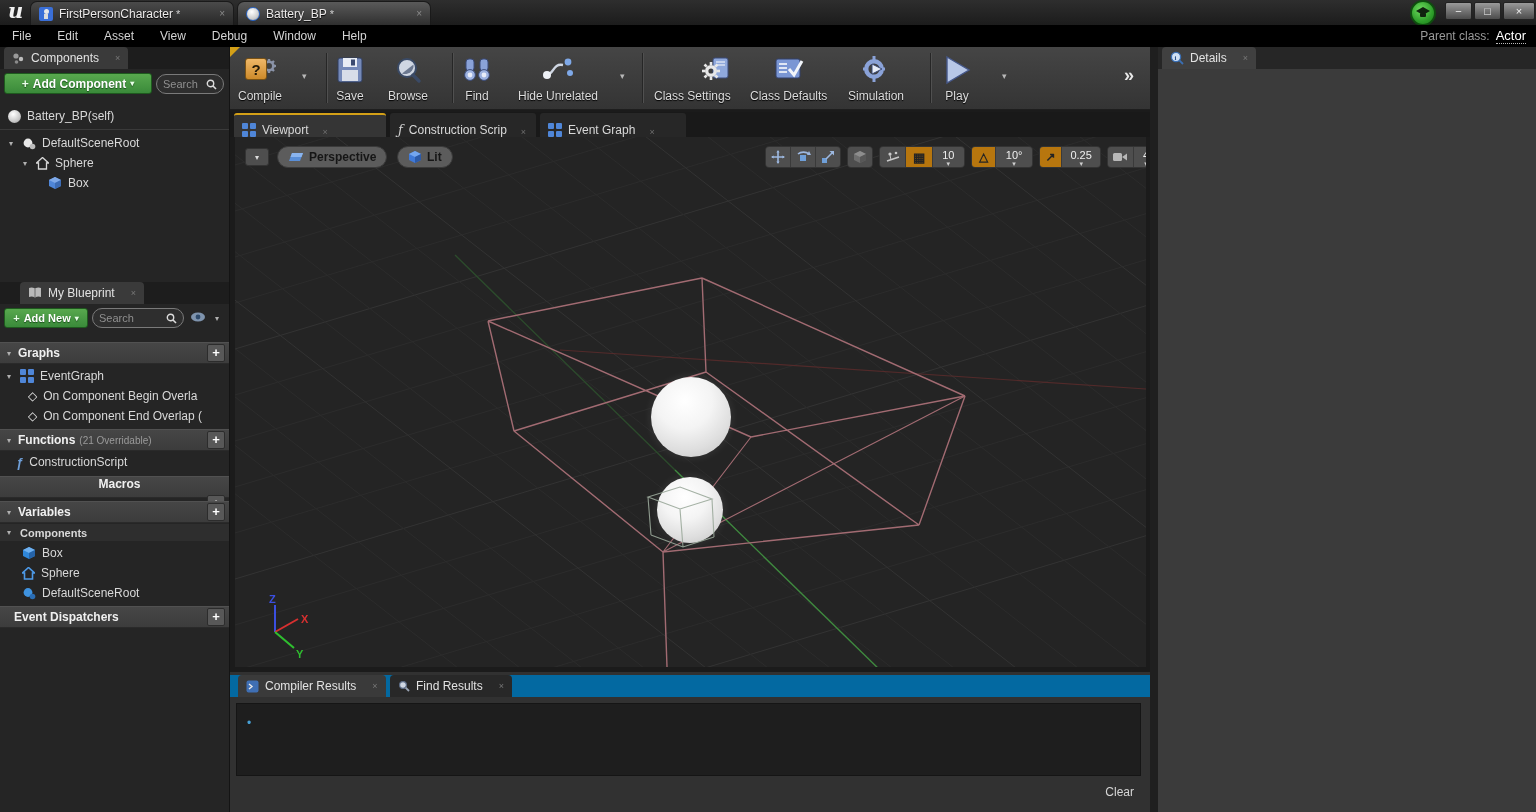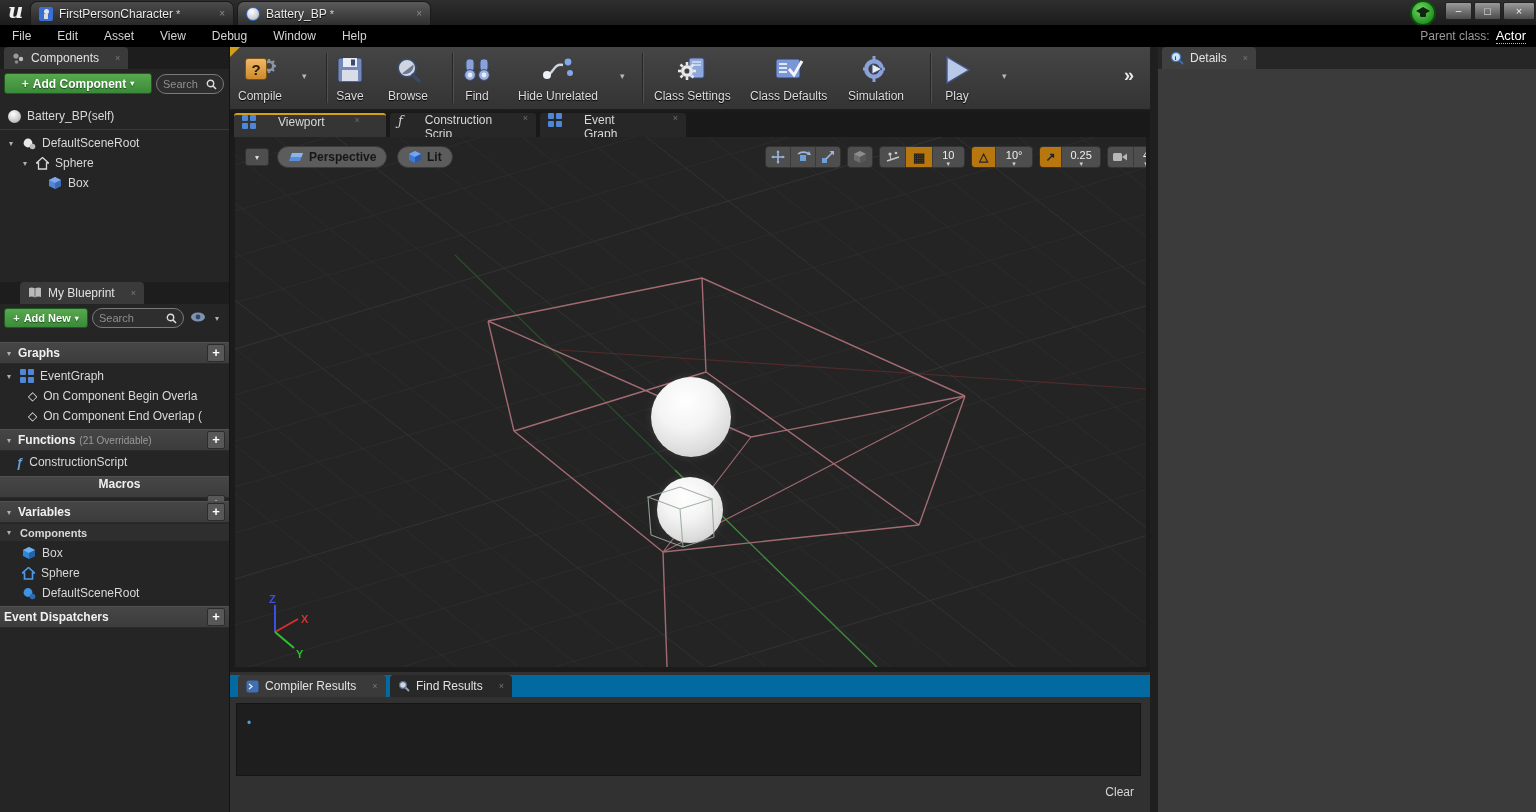--- a/index.html
+++ b/index.html
@@ -78,21 +78,21 @@
   #corner-flag { position:absolute; left:0; top:0; width:0; height:0;
     border-left:10px solid #d4a017; border-bottom:10px solid transparent; }
   .tbtn { position:absolute; top:6px; display:flex; flex-direction:column; align-items:center; gap:2px; }
   .tbtn .ic { height:34px; display:flex; align-items:center; justify-content:center; }
   .tbtn .lbl { color:#dcdcdc; font-size:12px; text-shadow:0 1px 1px #000; white-space:nowrap; }
   .tb-caret { position:absolute; top:24px; color:#b8b8b8; font-size:9px; }
   .tb-div { position:absolute; top:6px; width:1px; height:50px; background:#262626; box-shadow:1px 0 0 #505050; }
   #tb-more { position:absolute; left:894px; top:18px; color:#e8e8e8; font-size:18px; font-weight:bold; }
 
   #doc-tabs { position:absolute; left:0; top:65px; width:920px; height:25px; background:#191919; }
-  .doctab { position:absolute; top:1px; height:24px; display:flex; align-items:flex-start; gap:22px; padding:0 8px;
+  .doctab { position:absolute; top:1px; height:24px; display:flex; align-items:flex-end; gap:6px; padding:0 8px;
     background:#272727; border-radius:3px 3px 0 0; }
   .doctab.active { background:#353535; border-top:2px solid #d4a017; }
   .doctab .lbl { color:#d8d8d8; font-size:12px; }
   .doctab .x { color:#6e6e6e; font-size:9px; margin-left:8px; }
   .sq4 { width:14px; height:14px; display:grid; grid-template-columns:6px 6px; grid-template-rows:6px 6px; gap:2px; }
   .sq4 i { background:#4f86d8; border-radius:1px; }
 
   
   #viewport { position:absolute; left:5px; top:90px; width:911px; height:530px; background:#242424; overflow:hidden; }
   #vp-svg, #vp-over { position:absolute; left:0; top:0; }
@@ -334,21 +334,21 @@
     <span class="lbl">Sphere</span>
   </div>
   <div class="row" style="top:536px; padding-left:22px;">
     <svg width="14" height="13" viewBox="0 0 14 13">
       <circle cx="6" cy="5.5" r="4.4" fill="#3f93e0"></circle>
         <circle cx="10.5" cy="9.5" r="2.8" fill="#2a6db4"></circle>
     </svg>
     <span class="lbl">DefaultSceneRoot</span>
   </div>
   <div class="hdr" style="top:559px;">
-    <span class="lbl" style="">Event Dispatchers</span>
+    <span class="lbl" style="margin-left:10px;">Event Dispatchers</span>
     <span class="plusbtn">+</span>
   </div>
 </div>
 
 <div id="main">
 
   <div id="main-toolbar">
     <div id="corner-flag"></div>
 
     <div class="tbtn" style="left:8px;">
@@ -409,21 +409,21 @@
           <circle cx="6" cy="19" r="4" fill="#eef1f6"></circle>
           <circle cx="27" cy="6" r="3.4" fill="#7fa9e8"></circle>
           <circle cx="29" cy="17" r="3" fill="#7fa9e8"></circle>
         </svg>
       </span>
       <span class="lbl">Hide Unrelated</span>
     </div>
     <span class="tb-caret" style="left:390px;">▾</span>
     <div class="tb-div" style="left:412px;"></div>
 
-    <div class="tbtn" style="left:424px;">
+    <div class="tbtn" style="left:424px;align-items:flex-end;">
       <span class="ic">
         <svg width="30" height="28" viewBox="0 0 30 28">
           <rect x="12" y="2" width="15" height="20" rx="2" fill="#8fa8dc" stroke="#3a4a78"></rect>
           <line x1="15" y1="6" x2="24" y2="6" stroke="#dfe6f4" stroke-width="1.4"></line>
           <line x1="15" y1="9" x2="24" y2="9" stroke="#dfe6f4" stroke-width="1.4"></line>
           <path d="M10 9a6 6 0 1 0 0 12 6 6 0 0 0 0-12zm0 3.4a2.6 2.6 0 1 1 0 5.2 2.6 2.6 0 0 1 0-5.2z" fill="#e8e8e8"></path>
           <g stroke="#e8e8e8" stroke-width="2.6">
             <line x1="10" y1="6" x2="10" y2="9"></line>
               <line x1="10" y1="21" x2="10" y2="24"></line>
             <line x1="1" y1="15" x2="4" y2="15"></line>

